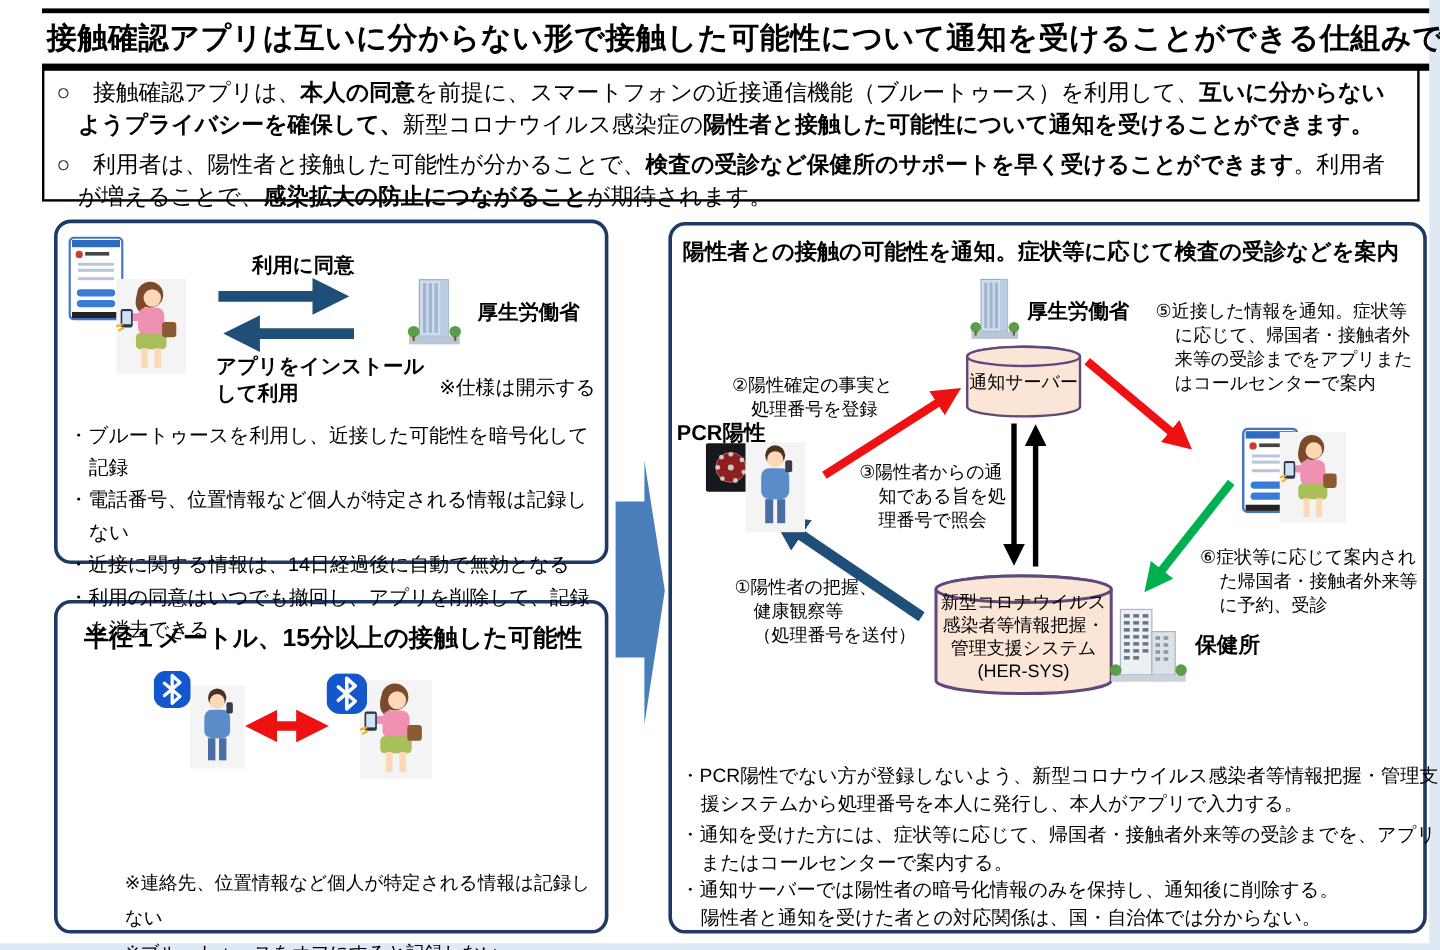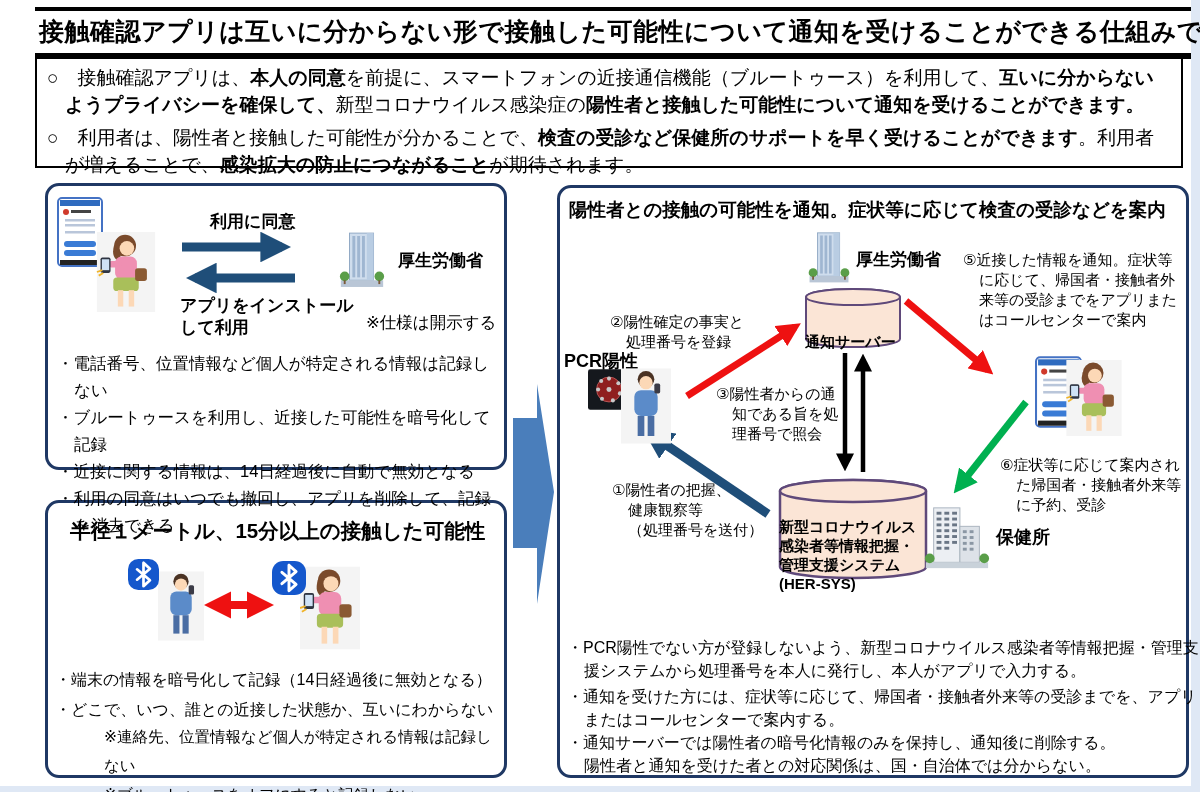--- a/index.html
+++ b/index.html
@@ -21,21 +21,21 @@
   .pre{white-space:pre-line;}
   .step{font-size:15px;line-height:20px;white-space:pre-line;padding-left:16px;text-indent:-16px;z-index:3;}
   .li-a{font-size:16.5px;line-height:27px;padding-left:17px;text-indent:-17px;}
   .li-b{font-size:16px;line-height:30px;padding-left:17px;text-indent:-17px;}
   .note-a{font-size:15.5px;line-height:29px;}
   .rb-li{font-size:16px;line-height:23px;padding-left:17px;text-indent:-17px;white-space:pre-line;z-index:3;}
   .u{text-decoration:underline;}
   svg{display:block;}
   #arrows{left:0;top:0;z-index:2;pointer-events:none;}
   .z3{z-index:3;}
-  .cyl-label{z-index:4;font-weight:bold;margin-top:24px;}
+  .cyl-label{z-index:4;text-align:center;font-weight:normal;}
 </style>
 </head>
 <body>
 
 <svg width="0" height="0" style="position:absolute" aria-hidden="true">
   <defs>
     <symbol id="sym-phone" viewBox="0 0 46 70">
       <rect x="1" y="1" width="44" height="68" rx="4" fill="#fff" stroke="#4472c4" stroke-width="2"></rect>
       <rect x="3" y="3" width="40" height="6" fill="#2f6bbf"></rect>
       <circle cx="9" cy="15" r="3" fill="#d03a2b"></circle>
@@ -165,44 +165,40 @@
     </svg>
   <div class="abs z3 b" style="left:210px;top:210px;font-size:17px">利用に同意</div>
   <div class="abs z3 b pre" style="left:180px;top:295px;font-size:17px;line-height:22px">アプリをインストール
 して利用</div>
   <svg class="abs z3" style="left:337px;top:230px" width="50" height="62">
       <use href="#sym-bldg"></use>
     </svg>
   <div class="abs z3 b" style="left:398px;top:249px;font-size:17px">厚生労働省</div>
   <div class="abs z3" style="left:366px;top:312px;font-size:16.5px">※仕様は開示する</div>
   <div class="abs z3" style="left:57px;top:350px;width:442px">
+      <div class="li-a">・ブルートゥースを利用し、近接した可能性を暗号化して記録</div>
       <div class="li-a">・電話番号、位置情報など個人が特定される情報は記録しない</div>
-      <div class="li-a">・ブルートゥースを利用し、近接した可能性を暗号化して記録</div>
       <div class="li-a">・近接に関する情報は、14日経過後に自動で無効となる</div>
       <div class="li-a">・利用の同意はいつでも撤回し、アプリを削除して、記録を消去できる</div>
     </div>
 
   <div class="abs nbox" style="left:45px;top:500px;width:462px;height:278px"></div>
   <div class="abs z3 b" style="left:70px;top:517px;font-size:20.5px;white-space:nowrap">半径１メートル、15分以上の接触した可能性</div>
   <svg class="abs z3" style="left:158px;top:558px" width="46" height="96">
       <use href="#sym-man"></use>
     </svg>
   <svg class="abs" style="left:128px;top:559px;z-index:4" width="31" height="31">
       <use href="#sym-bt"></use>
     </svg>
   <svg class="abs z3" style="left:300px;top:562px" width="60" height="92">
       <use href="#sym-woman"></use>
     </svg>
   <svg class="abs" style="left:272px;top:561px;z-index:4" width="34" height="34">
       <use href="#sym-bt"></use>
     </svg>
-  <div class="abs z3" style="left:55px;top:665px;width:440px">
-      <div class="li-b">・端末の情報を暗号化して記録（14日経過後に無効となる）</div>
-      <div class="li-b">・どこで、いつ、誰との近接した状態か、互いにわからない</div>
-    </div>
   <div class="abs z3" style="left:104px;top:722px;width:400px">
       <div class="note-a">※連絡先、位置情報など個人が特定される情報は記録しない</div>
       <div class="note-a">※ブルートゥースをオフにすると記録しない</div>
     </div>
 
   <div class="abs nbox" style="left:557px;top:185px;width:632px;height:593px"></div>
   <div class="abs z3 b" style="left:569px;top:197px;font-size:18.5px;white-space:nowrap">陽性者との接触の可能性を通知。症状等に応じて検査の受診などを案内</div>
 
   <svg class="abs z3" style="left:806px;top:230px" width="46" height="57">
       <use href="#sym-bldg"></use>

